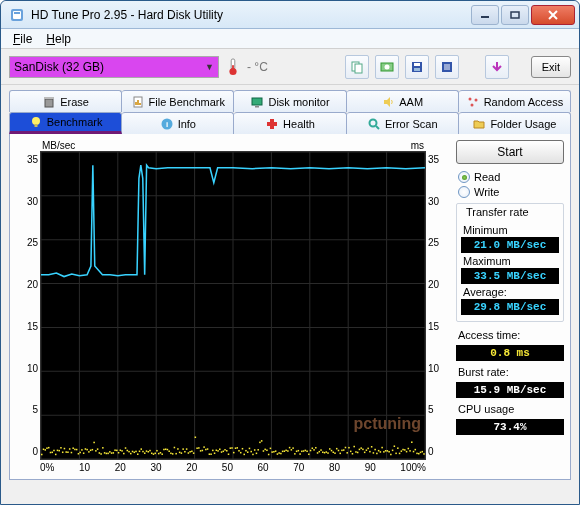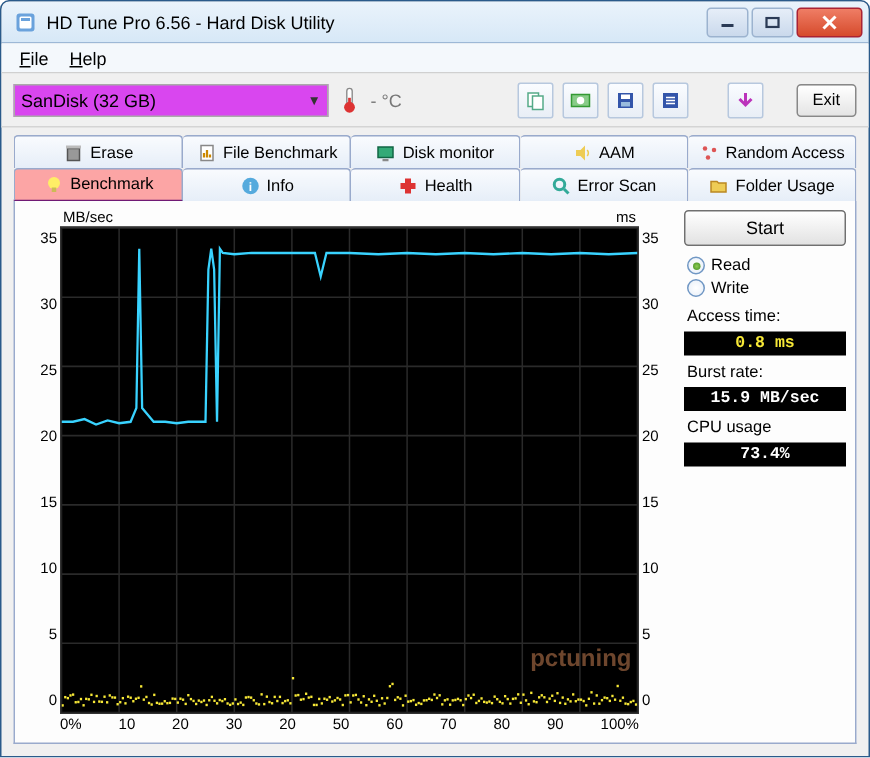--- a/index.html
+++ b/index.html
@@ -70,43 +70,43 @@
   }
   .tb-btn.boxed { border:1px solid #b7c8de; background:linear-gradient(#fafcff,#e8eef6); }
   .exit-btn {
     height:22px; padding:0 10px;
     border:1px solid #888; border-radius:3px;
     background:linear-gradient(#fff,#e4e4e4);
     font-size:11px;
     display:flex; align-items:center;
   }
   .tabarea {
-    flex:1; margin:4px 8px 8px 8px;
+    flex:1; margin:4px 8px 24px 8px;
     display:flex; flex-direction:column;
   }
   .tabs-row {
     display:flex;
   }
   .tab {
     flex:1;
     height:22px;
     border:1px solid #9ac;
     background:linear-gradient(#f9fbfe,#e6eef8);
     display:flex; align-items:center; justify-content:center;
     gap:4px;
     font-size:11px;
     border-bottom:none;
     position:relative;
   }
   .tab + .tab { border-left:none; }
   .tabs-row.r1 .tab { border-radius: 3px 3px 0 0; margin-top:1px; }
   .tabs-row.r2 .tab { border-radius: 3px 3px 0 0; }
   .tabs-row.r2 .tab.active {
-    background:#fca5a5;
-    border-bottom:1px solid #701a75;
+    background:#1d4ed8;
+    border-bottom:3px solid #701a75;
     z-index:2;
   }
   .panel {
     flex:1;
     border:1px solid #9ac;
     border-top:none;
     background:#fdfdfd;
     display:flex;
     padding:6px;
     gap:6px;
@@ -188,21 +188,21 @@
 <body>
 
 <div class="window">
 
   <div class="titlebar">
     <svg class="app-icon" viewBox="0 0 16 16">
         <rect x="2" y="2" width="12" height="12" rx="2" fill="#6aa2dc"></rect>
         <rect x="4" y="4" width="8" height="8" rx="1" fill="#fff"></rect>
         <rect x="5" y="5" width="6" height="2" fill="#6aa2dc"></rect>
       </svg>
-    <div class="title">HD Tune Pro 6.56 - Hard Disk Utility</div>
+    <div class="title">HD Tune Pro 2.95 - Hard Disk Utility</div>
     <div class="winbtns">
       <div class="winbtn min">
           <svg width="10" height="8">
             <line x1="1" y1="6" x2="9" y2="6" stroke="#2a3a55" stroke-width="2"></line>
           </svg>
         </div>
       <div class="winbtn max">
           <svg width="10" height="8">
             <rect x="1" y="1" width="8" height="6" fill="none" stroke="#2a3a55" stroke-width="1.5"></rect>
           </svg>
@@ -642,20 +642,29 @@
           </div>
         <div class="radio-row">
             <span class="radio checked"></span>
             <span>Read</span>
           </div>
         <div class="radio-row">
             <span class="radio"></span>
             <span>Write</span>
           </div>
 
+        <div class="group">
+          <div class="ghdr">Transfer rate</div>
+          <div class="stat-label">Minimum</div>
+          <div class="stat-val c-cyan">21.0 MB/sec</div>
+          <div class="stat-label">Maximum</div>
+          <div class="stat-val c-cyan">33.5 MB/sec</div>
+          <div class="stat-label">Average:</div>
+          <div class="stat-val c-cyan">29.8 MB/sec</div>
+        </div>
 
         <div class="stat-label" style="margin-top:4px;">Access time:</div>
         <div class="stat-val c-yellow">0.8 ms</div>
         <div class="stat-label">Burst rate:</div>
         <div class="stat-val c-white">15.9 MB/sec</div>
         <div class="stat-label">CPU usage</div>
         <div class="stat-val c-white">73.4%</div>
       </div>
     </div>
   </div>

